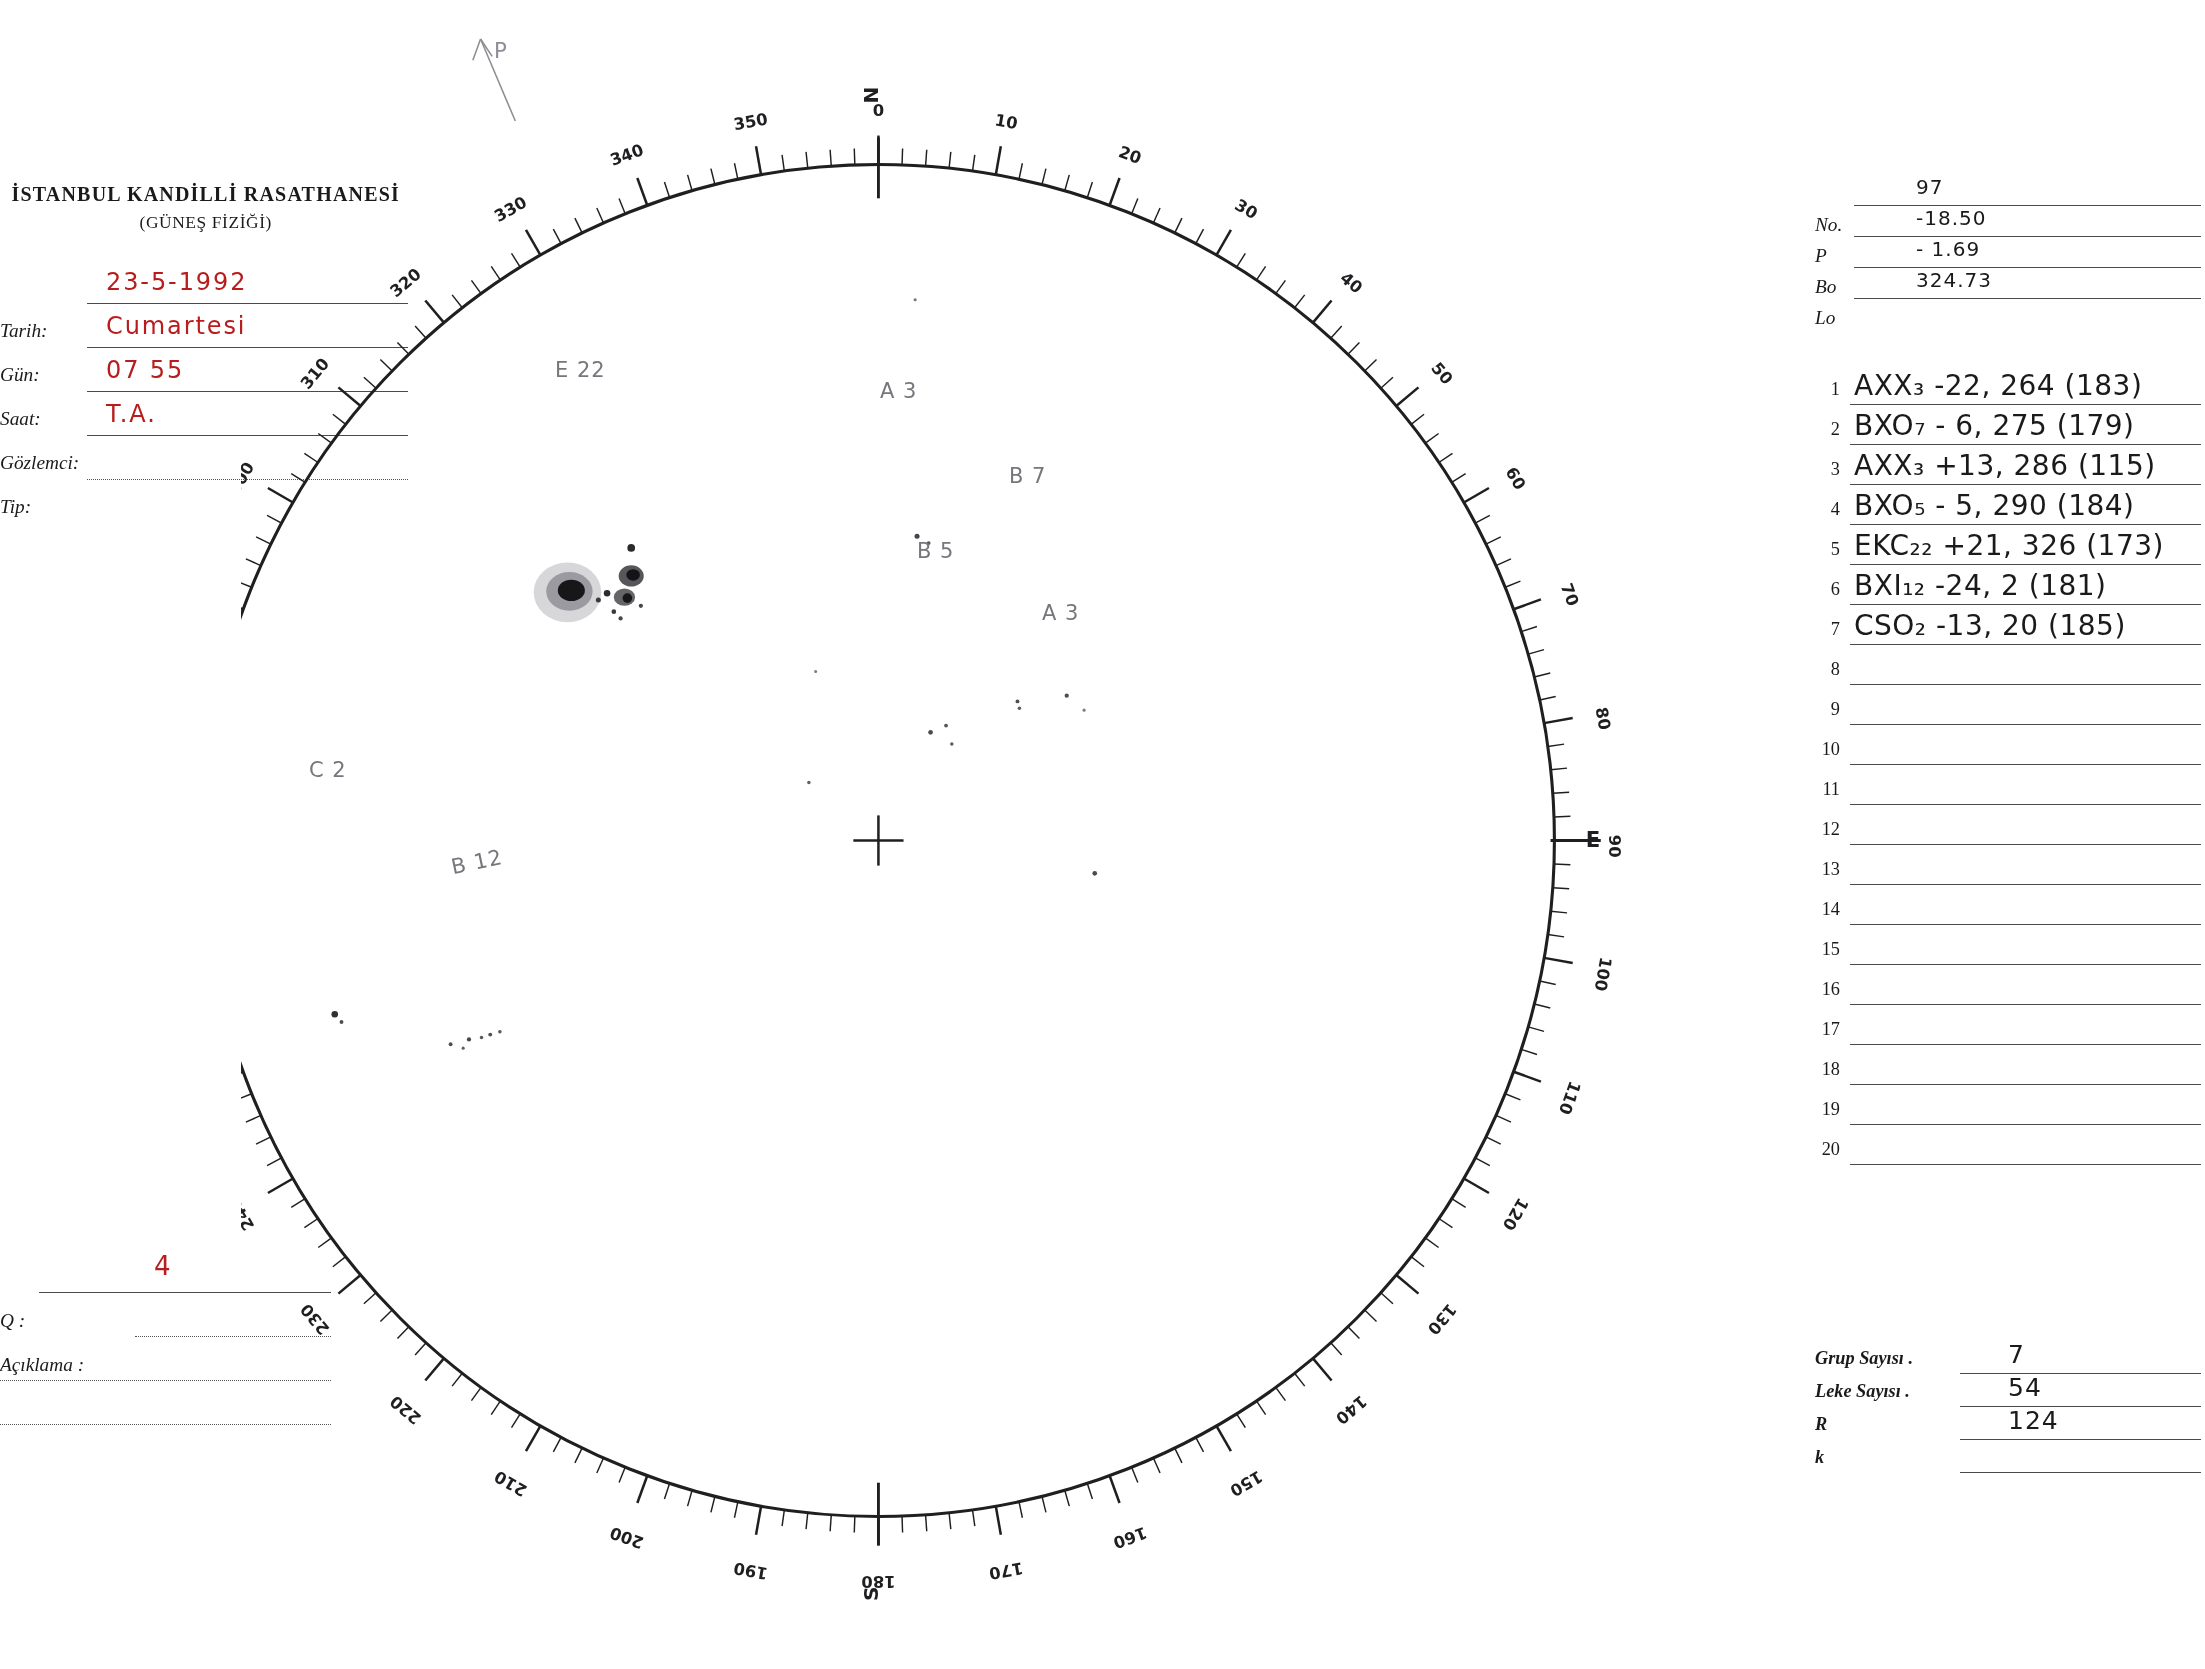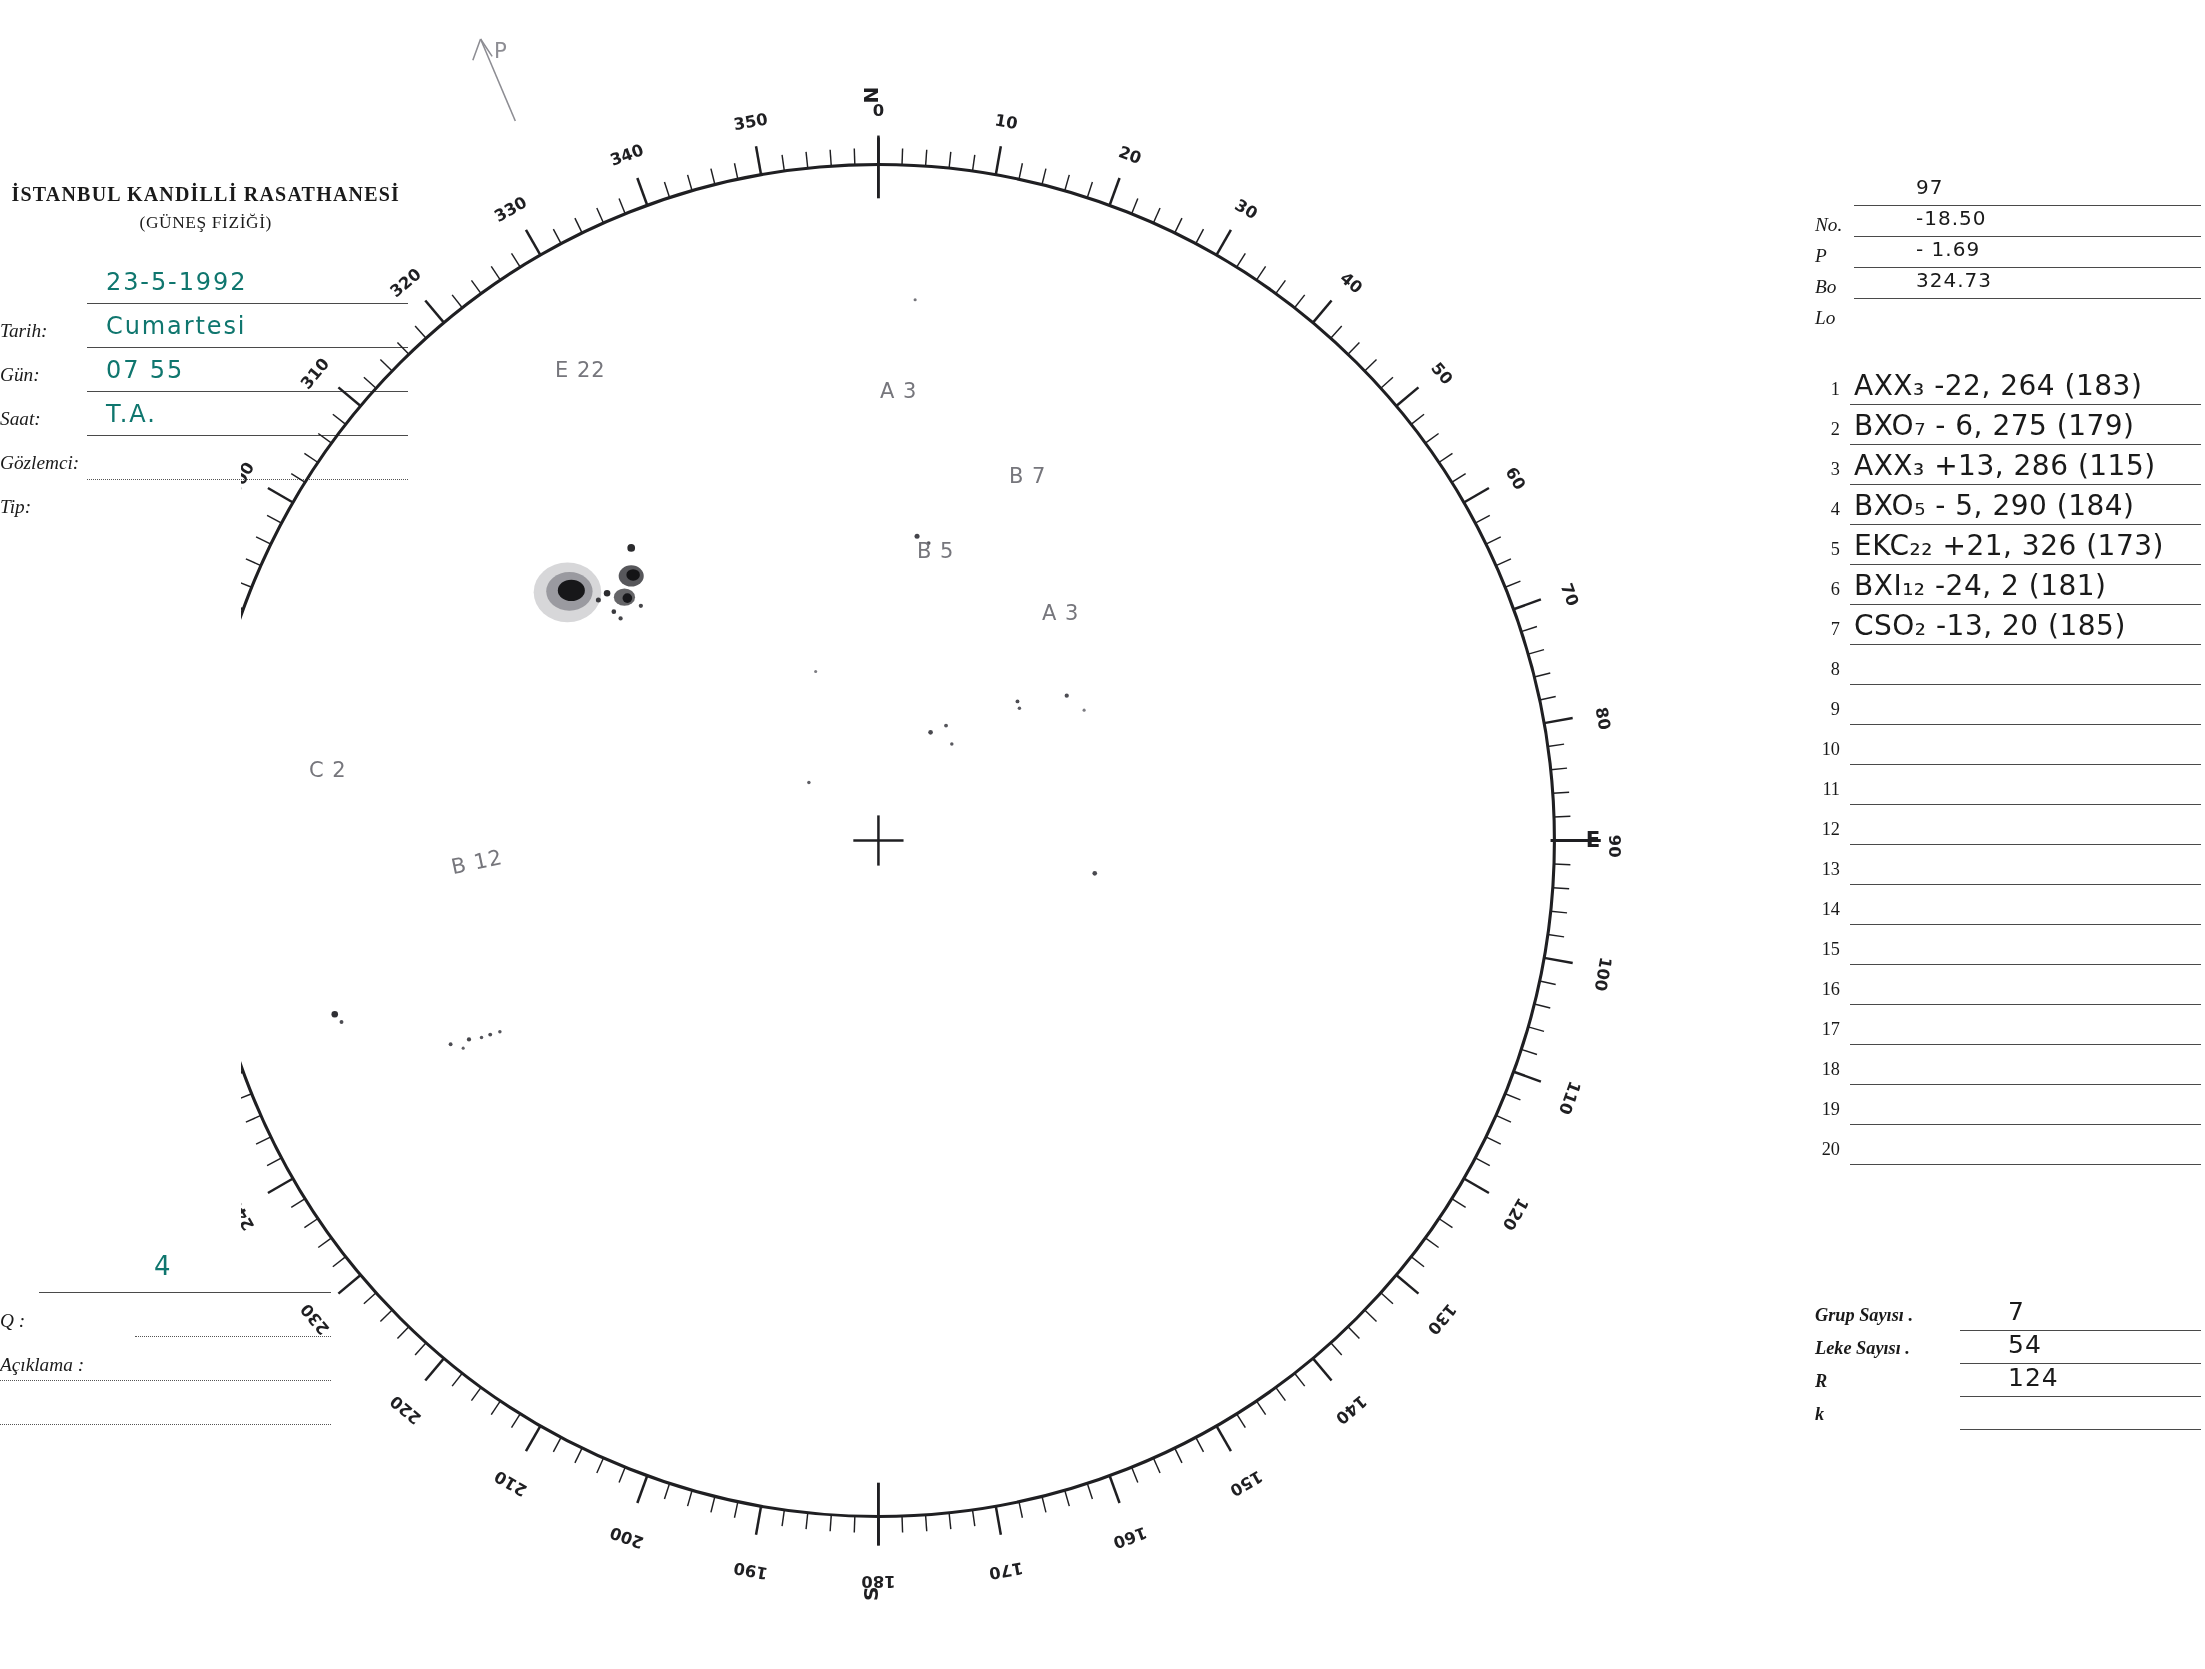--- a/index.html
+++ b/index.html
@@ -59,21 +59,21 @@
     top: 37px;
     border-bottom: 1px solid #4a4a4a;
   }
   .field-value {
     position: absolute;
     left: 106px;
     top: 1.9px;
     font-family: "DejaVu Sans", sans-serif;
     font-size: 24px;
     letter-spacing: 1.9px;
-    color: #0f766e;
+    color: #b91c1c;
   }
   .dotted .field-line {
     border-bottom: 1px dotted #555;
   }
 
   
   #left-bottom {
     position: absolute;
     left: 0px;
     top: 1255px;
@@ -159,21 +159,21 @@
     top: 1.9px;
     font-family: "DejaVu Sans", sans-serif;
     font-size: 28px;
     letter-spacing: 0.5px;
     white-space: nowrap;
   }
 
   #totals {
     position: absolute;
     left: 1815px;
-    top: 1303px;
+    top: 1346px;
     width: 386px;
   }
   .tot-row { position: relative; height: 33px; }
   .tot-label {
     position: absolute; left: 0px; top: 1.9px;
     font-style: italic; font-weight: bold; font-size: 18.3px;
   }
   .tot-line {
     position: absolute; left: 145px; right: 0px; top: 27px;
     border-bottom: 1px solid #4a4a4a;

